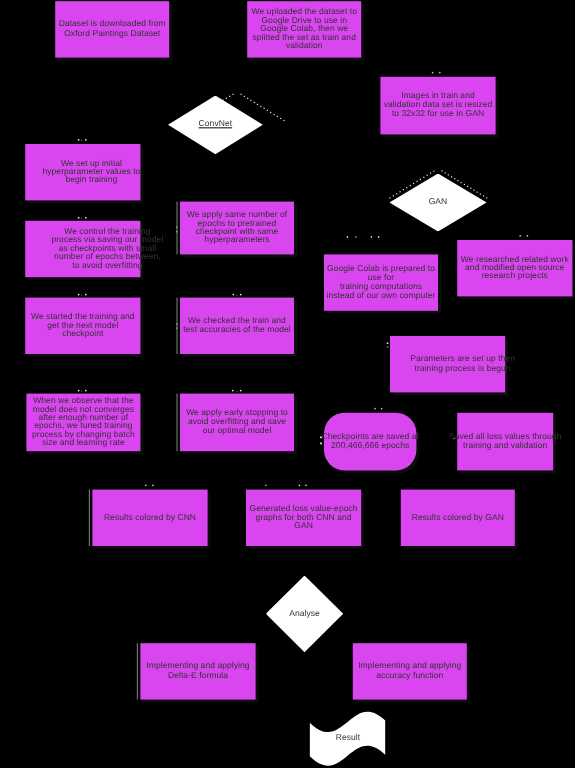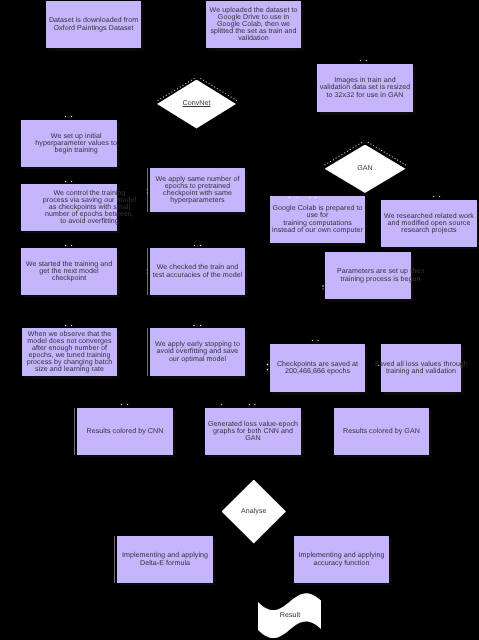--- a/index.html
+++ b/index.html
@@ -1,20 +1,20 @@
 <!DOCTYPE html>
 <html><head>
 <meta charset="utf-8">
 <title>CNN and GAN colorization flowchart</title>
 <style>
   html,body{margin:0;padding:0;background:#000;}
   *{-webkit-font-smoothing:antialiased;text-rendering:geometricPrecision;}
   #canvas{position:relative;width:479px;height:640px;background:#000;overflow:hidden;
           font-family:"Liberation Sans", sans-serif;}
-  .node{position:absolute;box-sizing:border-box;background:#c4b5fd;color:#333333;
+  .node{position:absolute;box-sizing:border-box;background:#d946ef;color:#333333;
         display:flex;align-items:center;justify-content:center;text-align:center;
         font-size:7.1px;line-height:7.15px;letter-spacing:0.05px;white-space:nowrap;
         box-shadow:2.5px 2.5px 0 0 #0c0c0c;}
   .node .txt{display:block;}
   .dia{position:absolute;display:flex;align-items:center;justify-content:center;
        text-align:center;font-size:7.1px;line-height:7.15px;color:#333333;
        letter-spacing:0.05px;}
   .dia .shp{position:absolute;left:0;top:0;width:100%;height:100%;background:#fff;
        clip-path:polygon(50% 0,100% 50%,50% 100%,0 50%);}
   .dia .txt{position:relative;z-index:2;}
@@ -36,71 +36,71 @@
     </div>
 
   <div class="node" style="left:206px;top:1px;width:95px;height:47px;">
     <span class="txt">We uploaded the dataset to<br>Google Drive to use in<br>Google Colab, then we<br>splitted the set as train and<br>validation</span>
     </div>
 
   <div class="node" style="left:317px;top:64px;width:96px;height:48px;">
     <span class="txt">Images in train and<br>validation data set is resized<br>to 32x32 for use in GAN</span>
     </div>
 
-  <div class="dia" style="left:157px;top:79.5px;width:79px;height:49px;text-decoration:underline;">
+  <div class="dia" style="left:140px;top:79.5px;width:79px;height:49px;text-decoration:underline;">
     <div class="shp"></div>
     <span class="txt">ConvNet</span>
     </div>
 
   <div class="dia" style="left:324.5px;top:144.5px;width:81px;height:48.5px;">
     <div class="shp"></div>
     <span class="txt">GAN</span>
     </div>
 
   <div class="node" style="left:21px;top:120px;width:96px;height:47px;justify-content:flex-end;">
     <span class="txt">We set up initial<br>hyperparameter values to<br>begin training</span>
     </div>
 
   <div class="node ledge" style="left:150px;top:168px;width:95px;height:44px;">
     <span class="txt">We apply same number of<br>epochs to pretrained<br>checkpoint with same<br>hyperparameters</span>
     </div>
 
-  <div class="node" style="left:270px;top:196px;width:95px;height:47px;">
+  <div class="node" style="left:270px;top:212px;width:95px;height:47px;">
     <span class="txt">Google Colab is prepared to<br>use for<br>training computations<br>instead of our own computer</span>
     </div>
 
   <div class="node" style="left:381px;top:200px;width:96px;height:47px;">
     <span class="txt">We researched related work<br>and modified open source<br>research projects</span>
     </div>
 
   <div class="node" style="left:21px;top:184px;width:96px;height:47px;padding-left:41px;">
     <span class="txt">We control the training<br>process via saving our model<br>as checkpoints with small<br>number of epochs between,<br>to avoid overfitting</span>
     </div>
 
   <div class="node" style="left:21px;top:248px;width:96px;height:47px;">
     <span class="txt">We started the training and<br>get the next model<br>checkpoint</span>
     </div>
 
   <div class="node ledge" style="left:150px;top:248px;width:95px;height:47px;">
     <span class="txt">We checked the train and<br>test accuracies of the model</span>
     </div>
 
-  <div class="node" style="left:325px;top:252px;width:86px;height:47px;padding-left:25px;">
+  <div class="node" style="left:325px;top:280px;width:96px;height:47px;padding-left:25px;">
     <span class="txt">Parameters are set up then<br>training process is begun</span>
     </div>
 
   <div class="node" style="left:22px;top:328px;width:95px;height:48px;">
     <span class="txt">When we observe that the<br>model does not converges<br>after enough number of<br>epochs, we tuned training<br>process by changing batch<br>size and learning rate</span>
     </div>
 
   <div class="node ledge" style="left:150px;top:328px;width:95px;height:48px;">
     <span class="txt">We apply early stopping to<br>avoid overfitting and save<br>our optimal model</span>
     </div>
 
-  <div class="node" style="left:270px;top:344px;width:95px;height:48px;">
+  <div class="node" style="left:270px;top:344px;width:77px;height:48px;border-radius:17px;">
     <span class="txt">Checkpoints are saved at<br>200,466,666 epochs</span>
     </div>
 
   <div class="node" style="left:381px;top:344px;width:80px;height:48px;">
     <span class="txt">Saved all loss values through<br>training and validation</span>
     </div>
 
   <div class="node ledge" style="left:77px;top:408px;width:96px;height:47px;">
     <span class="txt">Results colored by CNN</span>
     </div>

